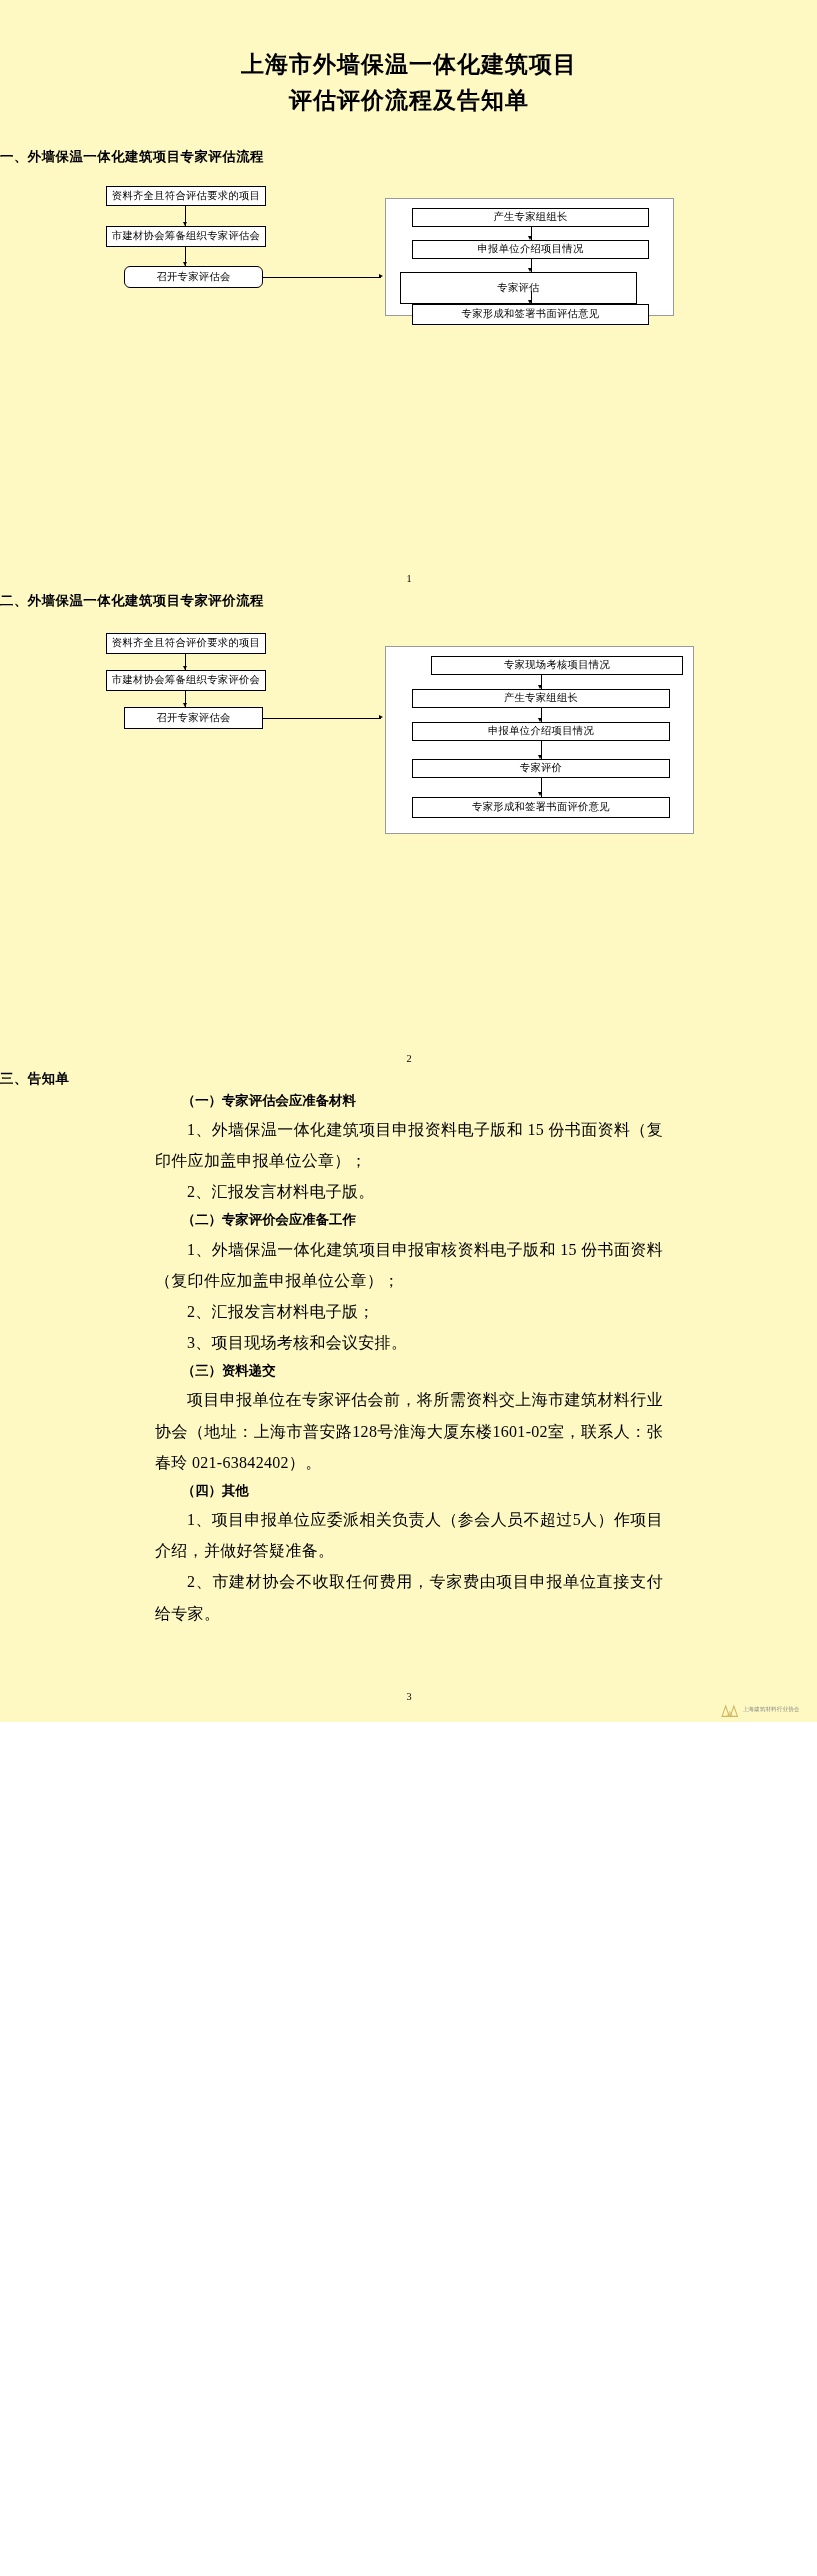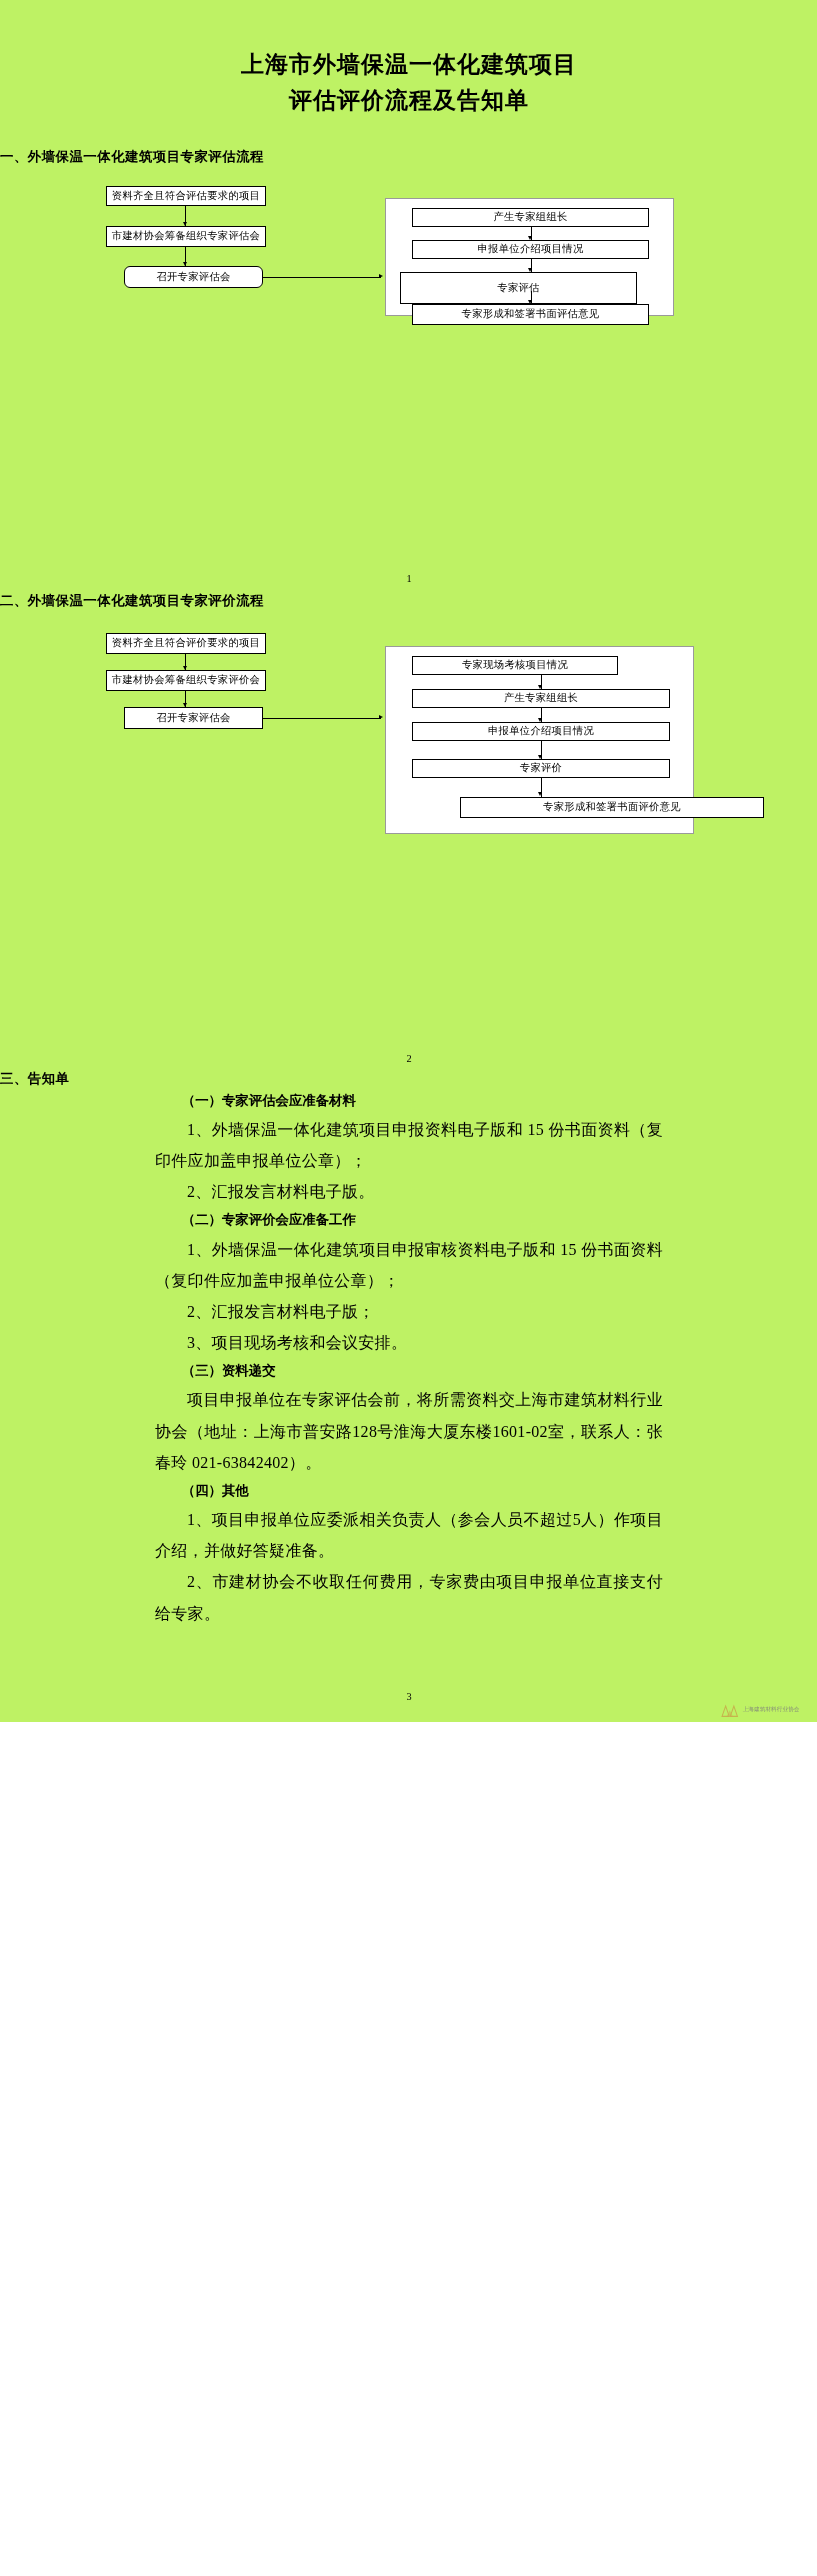--- a/index.html
+++ b/index.html
@@ -10,21 +10,21 @@
   body {
     width: 818px;
     font-family: "Liberation Serif", "DejaVu Serif", serif;
     color: #000000;
     -webkit-font-smoothing: antialiased;
   }
   .page {
     position: relative;
     width: 818px;
     margin: 0 auto;
-    background: #bef264;
+    background: #fef9c3;
   }
 
   
   .doc-title {
     text-align: center;
     font-weight: bold;
     font-size: 23px;
     letter-spacing: 1px;
     line-height: 1.55;
   }
@@ -192,37 +192,37 @@
     <div class="vline" style="left:185px; top:80px; height:16.5px;"></div>
     <div class="arrow-down" style="left:183px; top:93px;"></div>
 
     <div class="box" style="left:124px; top:97px; width:139px; height:21.6px;">召开专家评估会</div>
 
     <div class="hline" style="left:263px; top:108px; width:118px;"></div>
     <div class="arrow-right" style="left:379px; top:105px;"></div>
 
     <div class="panel" style="left:385px; top:36px; width:309px; height:188px;"></div>
 
-    <div class="box" style="left:412px; top:46px; width:206px; height:18.5px;">专家现场考核项目情况</div>
+    <div class="box" style="left:431px; top:46px; width:252px; height:18.5px;">专家现场考核项目情况</div>
     <div class="vline" style="left:541px; top:65px; height:14.4px;"></div>
     <div class="arrow-down" style="left:538px; top:75px;"></div>
 
     <div class="box" style="left:412px; top:79px; width:258px; height:18.5px;">产生专家组组长</div>
     <div class="vline" style="left:541px; top:98px; height:14.4px;"></div>
     <div class="arrow-down" style="left:538px; top:108px;"></div>
 
     <div class="box" style="left:412px; top:112px; width:258px; height:18.5px;">申报单位介绍项目情况</div>
     <div class="vline" style="left:541px; top:131px; height:18.5px;"></div>
     <div class="arrow-down" style="left:538px; top:145px;"></div>
 
     <div class="box" style="left:412px; top:149px; width:258px; height:18.5px;">专家评价</div>
     <div class="vline" style="left:541px; top:168px; height:18.5px;"></div>
     <div class="arrow-down" style="left:538px; top:182px;"></div>
 
-    <div class="box" style="left:412px; top:187px; width:304px; height:20.6px;margin-left:48px;">专家形成和签署书面评价意见</div>
+    <div class="box" style="left:412px; top:187px; width:258px; height:20.6px;">专家形成和签署书面评价意见</div>
   </div>
 
   <div style="height:165px"></div>
   <div class="page-num">2</div>
 
   <div style="height:5.2px"></div>
   <div class="section-heading">三、告知单</div>
 
   <div class="sub-heading">（一）专家评估会应准备材料</div>
   <div class="body-text indent2">1、外墙保温一体化建筑项目申报资料电子版和 15 份书面资料（复印件应加盖申报单位公章）；</div>

